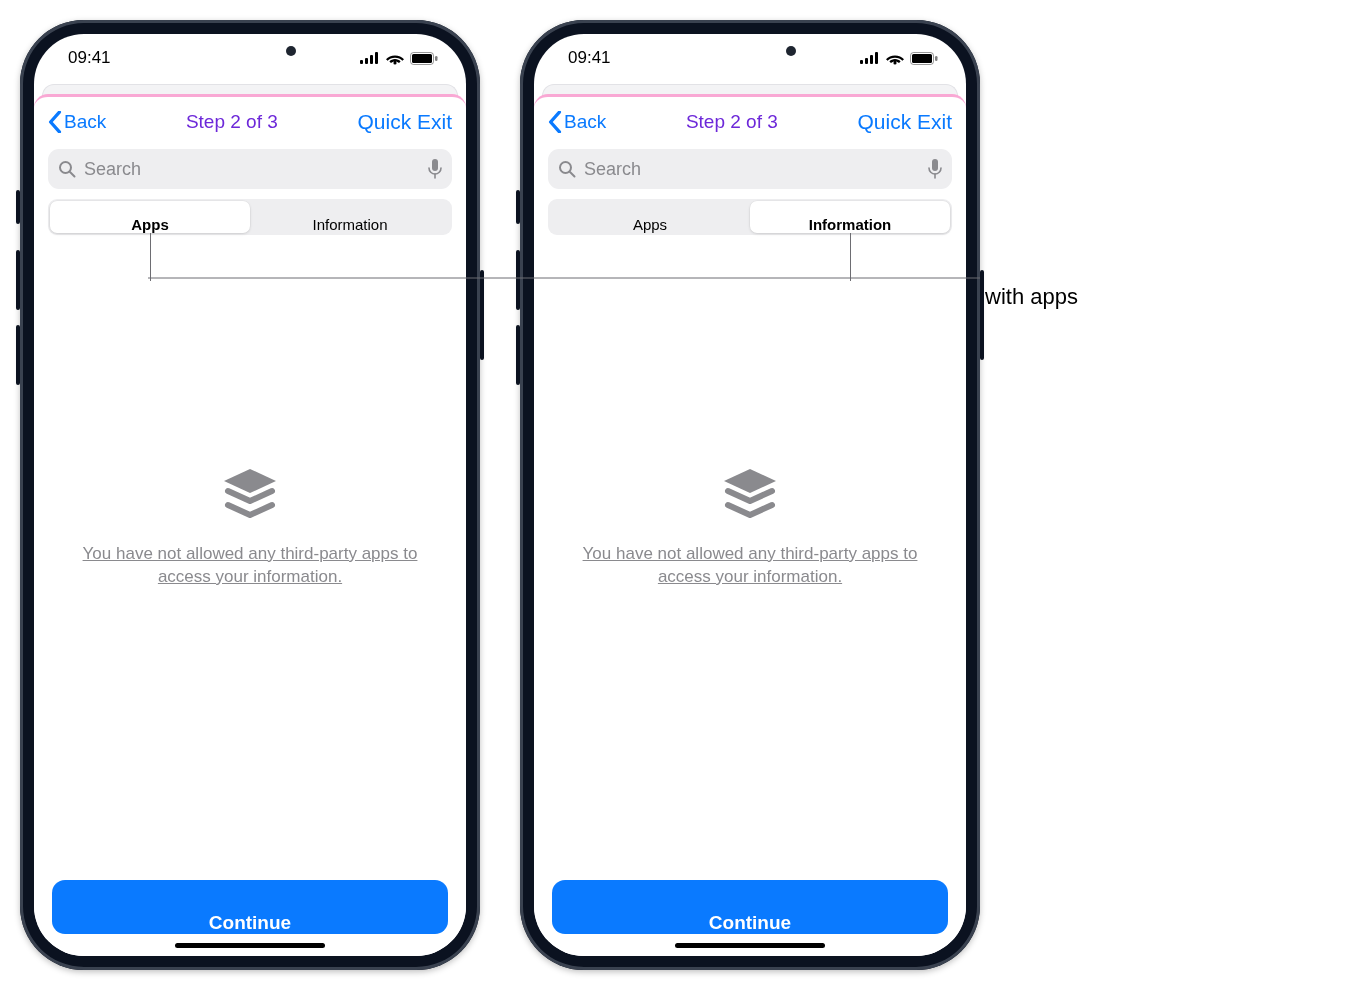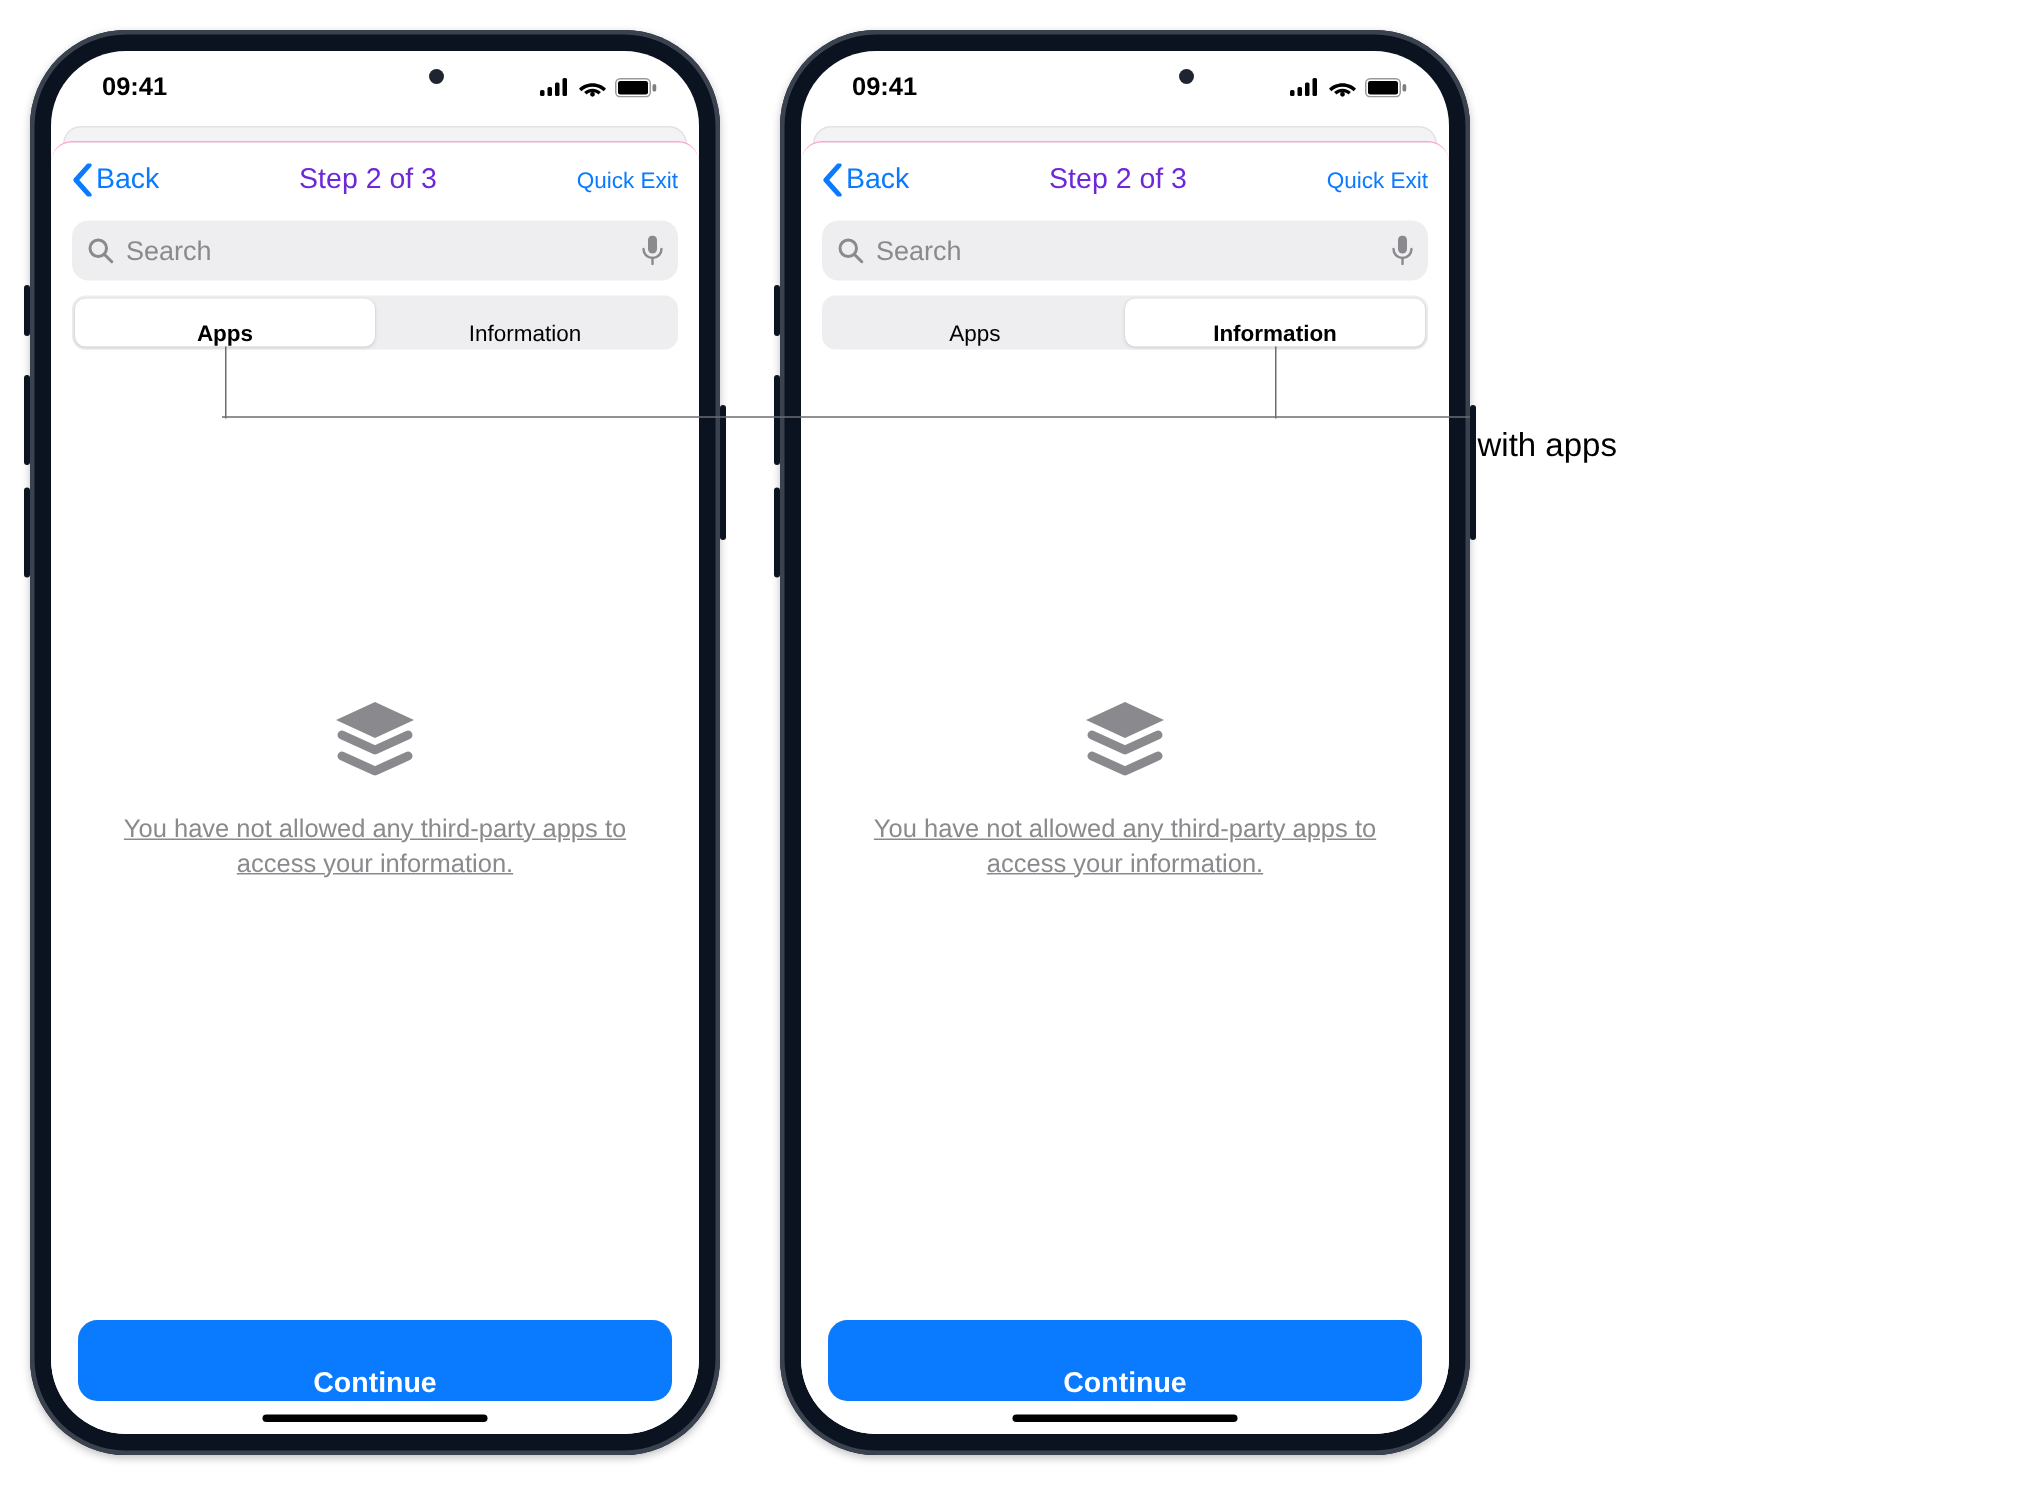--- a/index.html
+++ b/index.html
@@ -63,57 +63,57 @@
     flex-direction: column;
   }
   
   .status-bar {
     height: 48px;
     display: flex;
     justify-content: space-between;
     align-items: center;
     padding: 0 28px 0 34px;
     font-size: 17px;
-    font-weight: 700;
+    font-weight: 400;
     color: #000;
   }
   .status-right { display:flex; align-items:center; gap:6px; }
   .status-right svg { display:block; }
 
   
   .card-back {
     margin: 2px 8px 0 8px;
     height: 12px;
     border-radius: 14px 14px 0 0;
     background: #f3f3f5;
     border: 1px solid #e2e2e6;
     border-bottom: none;
   }
   .sheet {
     flex: 1;
     background: #fff;
     border-radius: 14px 14px 0 0;
     margin: -2px 0 0 0;
-    border-top: 1px solid #f9a8d4;
+    border-top: 3px solid #f9a8d4;
     display: flex;
     flex-direction: column;
     position: relative;
   }
   
   .navbar {
     height: 50px;
     display: flex;
     align-items: center;
     justify-content: space-between;
     padding: 0 14px;
   }
   .nav-left { display:flex; align-items:center; gap:2px; color:#0a7aff; font-size:19px; }
   .nav-left svg { display:block; }
   .nav-title { font-size:19px; font-weight:400; color:#6d28d9; }
-  .nav-right { color:#0a7aff; font-size:15px; }
+  .nav-right { color:#0a7aff; font-size:21px; }
 
   
   .searchbar {
     margin: 2px 14px 10px 14px;
     height: 40px;
     background: #eeeef0;
     border-radius: 11px;
     display: flex;
     align-items: center;
     padding: 0 10px;

